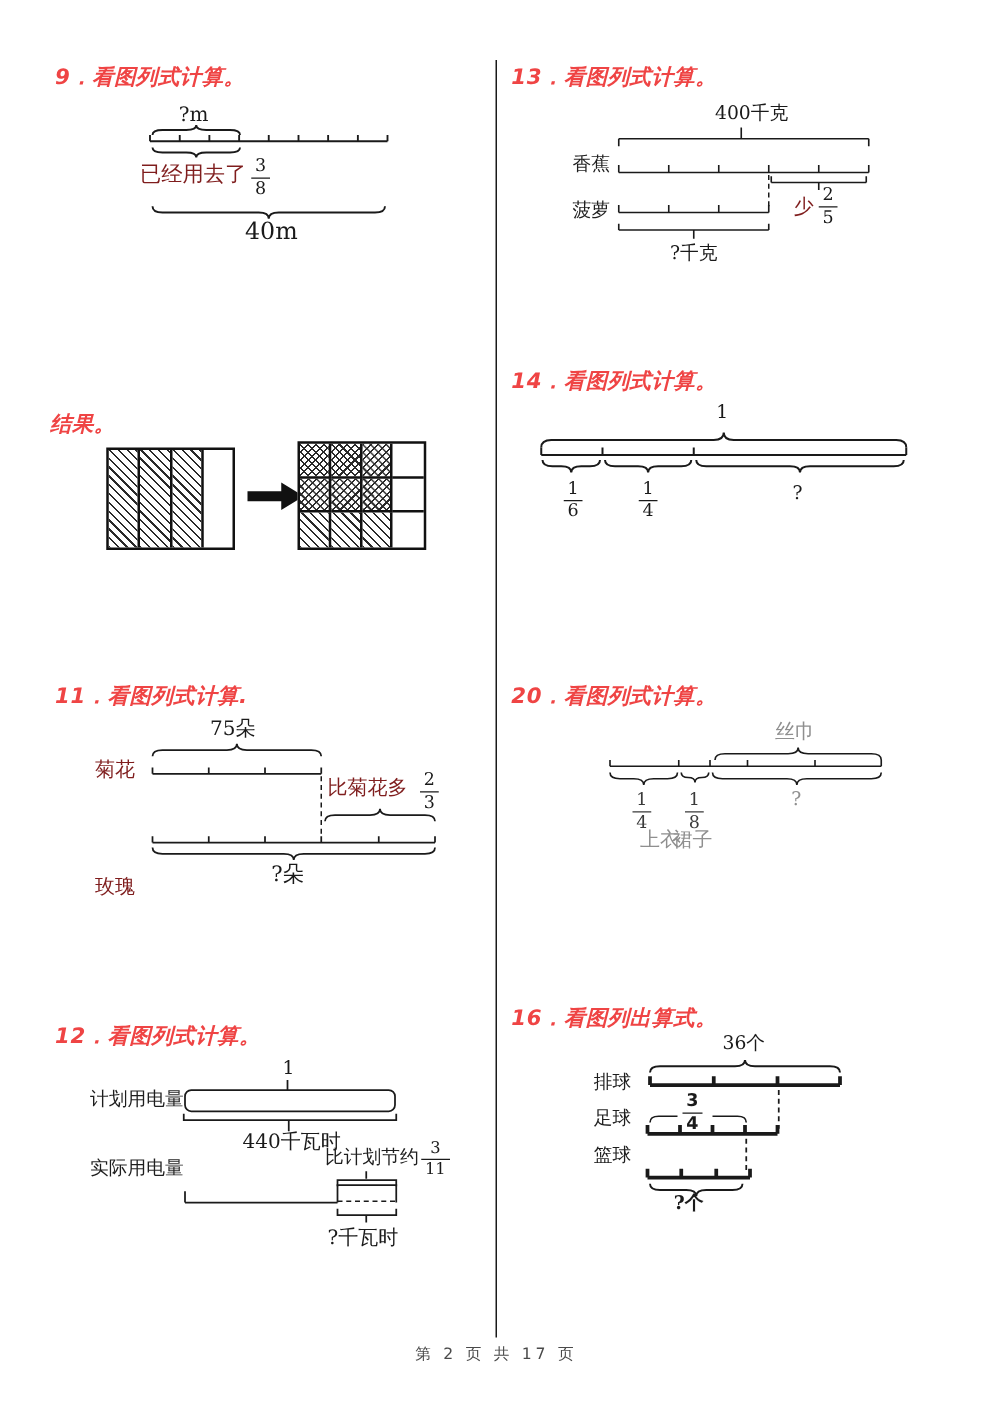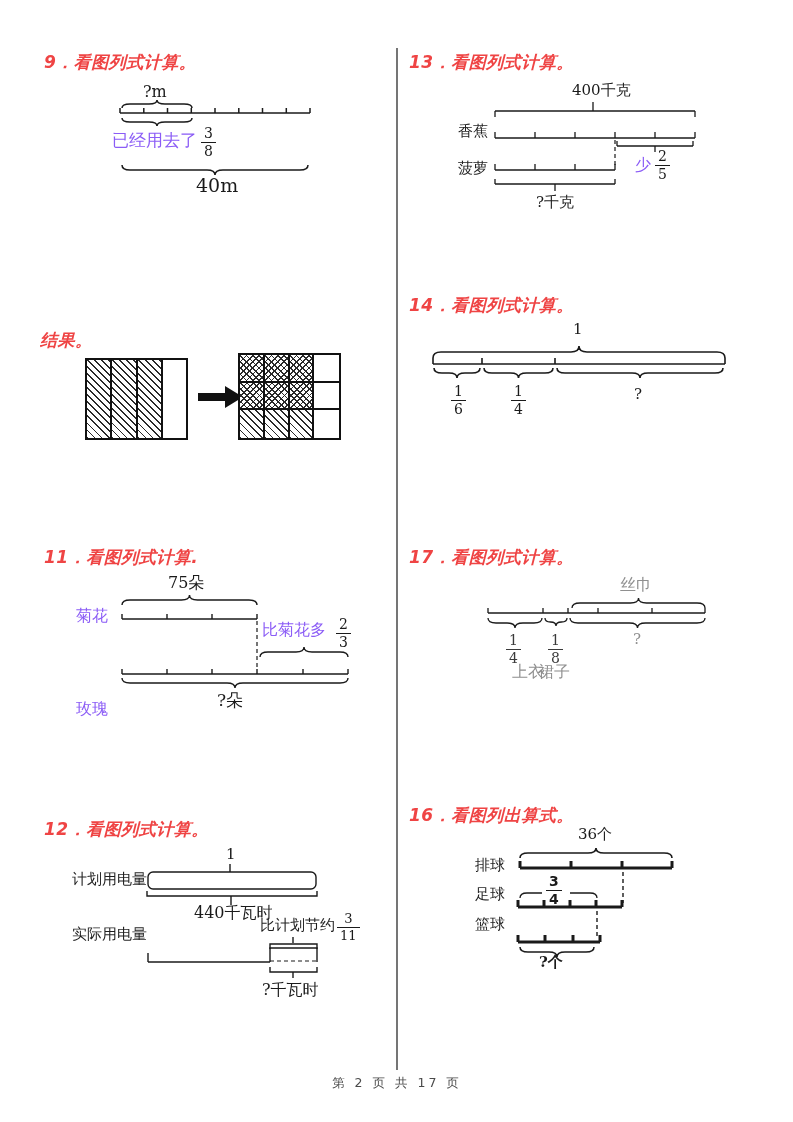--- a/index.html
+++ b/index.html
@@ -1,21 +1,21 @@
 <!DOCTYPE html>
 <html><head>
 <meta charset="utf-8">
 <style>
   html,body{margin:0;padding:0;background:#fff;}
   .page{position:relative;width:793px;height:1122px;background:#ffffff;overflow:hidden;
         font-family:"DejaVu Sans","Liberation Sans",sans-serif;color:#1a1a1a;}
   .abs{position:absolute;white-space:nowrap;line-height:1.15;}
   .title{font-weight:700;font-size:17px;color:#ef4444;letter-spacing:.5px;font-style:italic;}
   .lbl{font-size:15px;color:#1e1e1e;}
-  .lbl16{font-size:16px;color:#8b5cf6;}
+  .lbl16{font-size:16px;color:#7f1d1d;}
   .num{font-family:"DejaVu Serif","Liberation Serif",serif;}
   .grey{color:#8f8f8f;}
   .dark{color:#3a3a3a;}
   .frac{position:absolute;display:inline-flex;flex-direction:column;align-items:center;
         font-family:"DejaVu Serif","Liberation Serif",serif;font-size:13px;line-height:1;}
   .frac .fn{padding:0 3px 1.5px;}
   .frac .fd{border-top:1.2px solid currentColor;padding:1.5px 3px 0;}
   .frac.bold{font-weight:700;font-size:14px;font-family:"DejaVu Sans","Liberation Sans",sans-serif;}
   svg.overlay{position:absolute;left:0;top:0;pointer-events:none;}
   svg .ln{stroke:#1a1a1a;fill:none;}
@@ -265,21 +265,21 @@
   <span class="frac" style="left:451px;top:384px;font-size:14px">
     <span class="fn">1</span>
     <span class="fd">6</span>
   </span>
   <span class="frac" style="left:511px;top:384px;font-size:14px">
     <span class="fn">1</span>
     <span class="fd">4</span>
   </span>
   <span class="abs num" style="left:634px;top:386px;font-size:15px">?</span>
 
-  <span class="abs title" style="left:409px;top:548px">17．看图列式计算。</span>
+  <span class="abs title" style="left:409px;top:548px">20．看图列式计算。</span>
   <span class="abs lbl16 grey" style="left:620px;top:576px">丝巾</span>
   <span class="frac dark" style="left:506px;top:633px;font-size:14px">
     <span class="fn">1</span>
     <span class="fd">4</span>
   </span>
   <span class="frac dark" style="left:548px;top:633px;font-size:14px">
     <span class="fn">1</span>
     <span class="fd">8</span>
   </span>
   <span class="abs num grey" style="left:633px;top:631px;font-size:15px">?</span>

